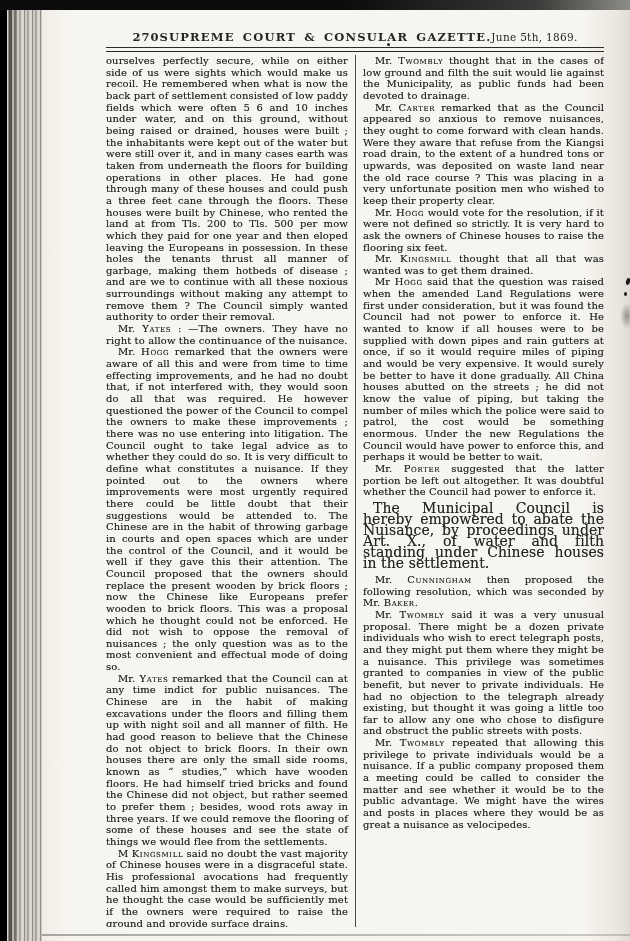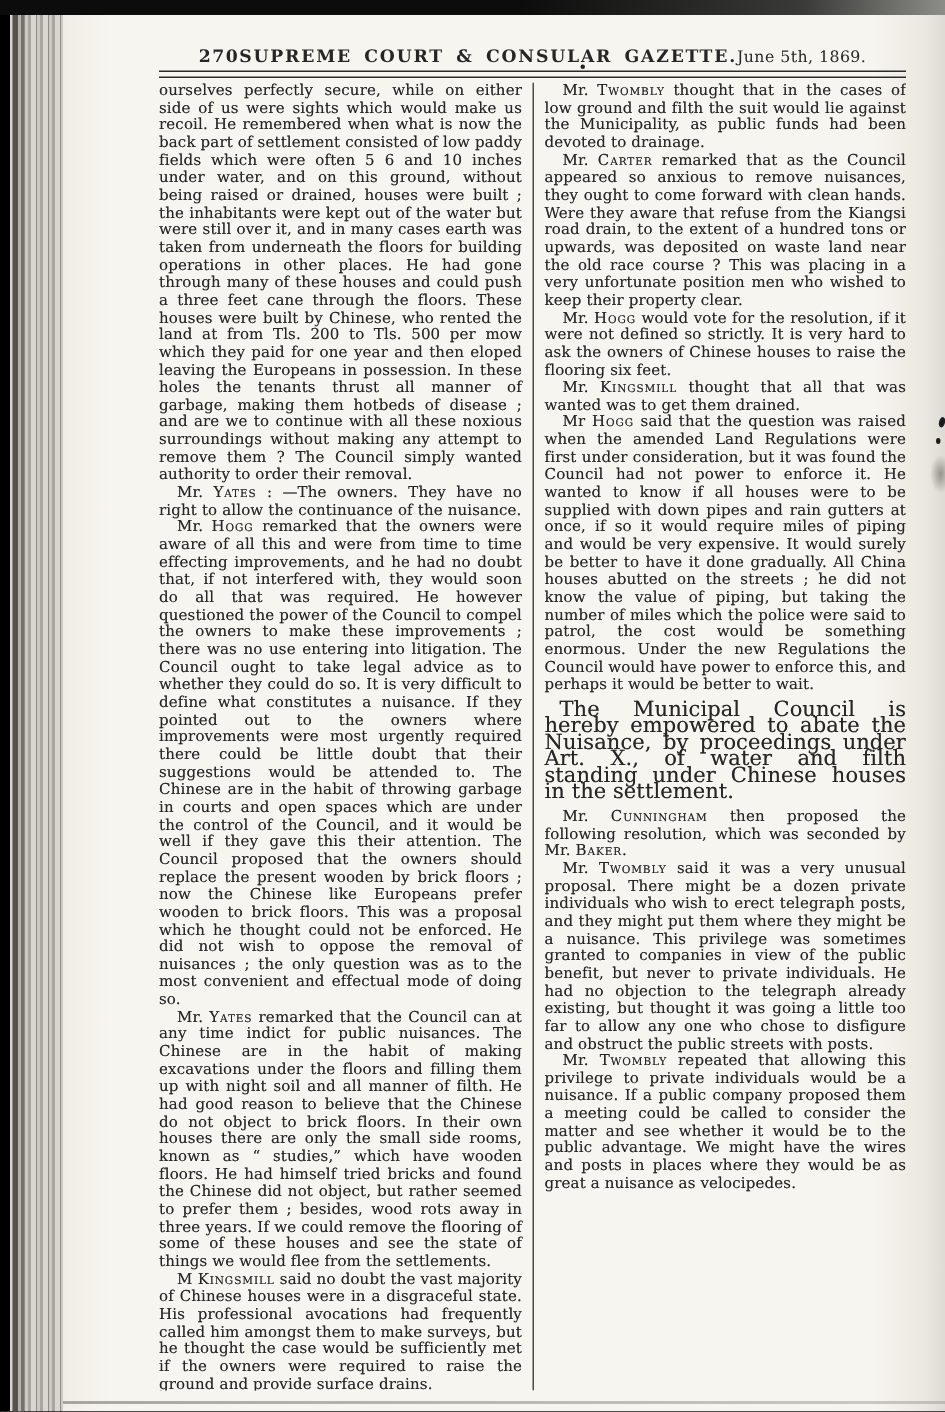--- a/index.html
+++ b/index.html
@@ -93,20 +93,21 @@
           <p class="para"><span>Mr. </span><span class="sc">Hogg</span><span> remarked that the owners were aware of all this and were from time to time effecting improvements, and he had no doubt that, if not interfered with, they would soon do all that was required.  He however questioned the power of the Council to compel the owners to make these improvements ; there was no use entering into litigation.  The Council ought to take legal advice as to whether they could do so.  It is very difficult to define what constitutes a nuisance.  If they pointed out to the owners where improvements were most urgently required there could be little doubt that their suggestions would be attended to.  The Chinese are in the habit of throwing garbage in courts and open spaces which are under the control of the Council, and it would be well if they gave this their attention.  The Council proposed that the owners should replace the present wooden by brick floors ; now the Chinese like Europeans prefer wooden to brick floors.  This was a proposal which he thought could not be enforced.  He did not wish to oppose the removal of nuisances ; the only question was as to the most convenient and effectual mode of doing so.</span></p>
           <p class="para"><span>Mr. </span><span class="sc">Yates</span><span> remarked that the Council can at any time indict for public nuisances.  The Chinese are in the habit of making excavations under the floors and filling them up with night soil and all manner of filth.  He had good reason to believe that the Chinese do not object to brick floors.  In their own houses there are only the small side rooms, known as “ studies,” which have wooden floors.  He had himself tried bricks and found the Chinese did not object, but rather seemed to prefer them ; besides, wood rots away in three years.  If we could remove the flooring of some of these houses and see the state of things we would flee from the settlements.</span></p>
           <p class="para"><span>M </span><span class="sc">Kingsmill</span><span> said no doubt the vast majority of Chinese houses were in a disgraceful state.  His professional avocations had frequently called him amongst them to make surveys, but he thought the case would be sufficiently met if the owners were required to raise the ground and provide surface drains.</span></p>
         </div>
       <div class="col col-right">
           <p class="para"><span>Mr. </span><span class="sc">Twombly</span><span> thought that in the cases of low ground and filth the suit would lie against the Municipality, as public funds had been devoted to drainage.</span></p>
           <p class="para"><span>Mr. </span><span class="sc">Carter</span><span> remarked that as the Council appeared so anxious to remove nuisances, they ought to come forward with clean hands.  Were they aware that refuse from the Kiangsi road drain, to the extent of a hundred tons or upwards, was deposited on waste land near the old race course ?  This was placing in a very unfortunate position men who wished to keep their property clear.</span></p>
           <p class="para"><span>Mr. </span><span class="sc">Hogg</span><span> would vote for the resolution, if it were not defined so strictly.  It is very hard to ask the owners of Chinese houses to raise the flooring six feet.</span></p>
           <p class="para"><span>Mr. </span><span class="sc">Kingsmill</span><span> thought that all that was wanted was to get them drained.</span></p>
           <p class="para"><span>Mr </span><span class="sc">Hogg</span><span> said that the question was raised when the amended Land Regulations were first under consideration, but it was found the Council had not power to enforce it.  He wanted to know if all houses were to be supplied with down pipes and rain gutters at once, if so it would require miles of piping and would be very expensive. It would surely be better to have it done gradually.  All China houses abutted on the streets ; he did not know the value of piping, but taking the number of miles which the police were said to patrol, the cost would be something enormous.  Under the new Regulations the Council would have power to enforce this, and perhaps it would be better to wait.</span></p>
+          <p class="para"><span>Mr. </span><span class="sc">Porter</span><span> suggested that the latter portion be left out altogether.  It was doubtful whether the Council had power to enforce it.</span></p>
           <p class="para resolution"><span>The Municipal Council is hereby empowered to abate the Nuisance, by proceedings under Art.  X., of water and filth standing under Chinese houses in the settlement.</span></p>
           <p class="para"><span>Mr. </span><span class="sc">Cunningham</span><span> then proposed the following resolution, which was seconded by Mr. </span><span class="sc">Baker</span><span>.</span></p>
           <p class="para"><span>Mr. </span><span class="sc">Twombly</span><span> said it was a very unusual proposal.  There might be a dozen private individuals who wish to erect telegraph posts, and they might put them where they might be a nuisance.  This privilege was sometimes granted to companies in view of the public benefit, but never to private individuals. He had no objection to the telegraph already existing, but thought it was going a little too far to allow any one who chose to disfigure and obstruct the public streets with posts.</span></p>
           <p class="para"><span>Mr. </span><span class="sc">Twombly</span><span> repeated that allowing this privilege to private individuals would be a nuisance.  If a public company proposed them a meeting could be called to consider the matter and see whether it would be to the public advantage.  We might have the wires and posts in places where they would be as great a nuisance as velocipedes.</span></p>
         </div>
     </div>
   </div>
   <div class="ink-speck speck-a"></div>
   <div class="ink-speck speck-b"></div>
   <div class="smudge"></div>

